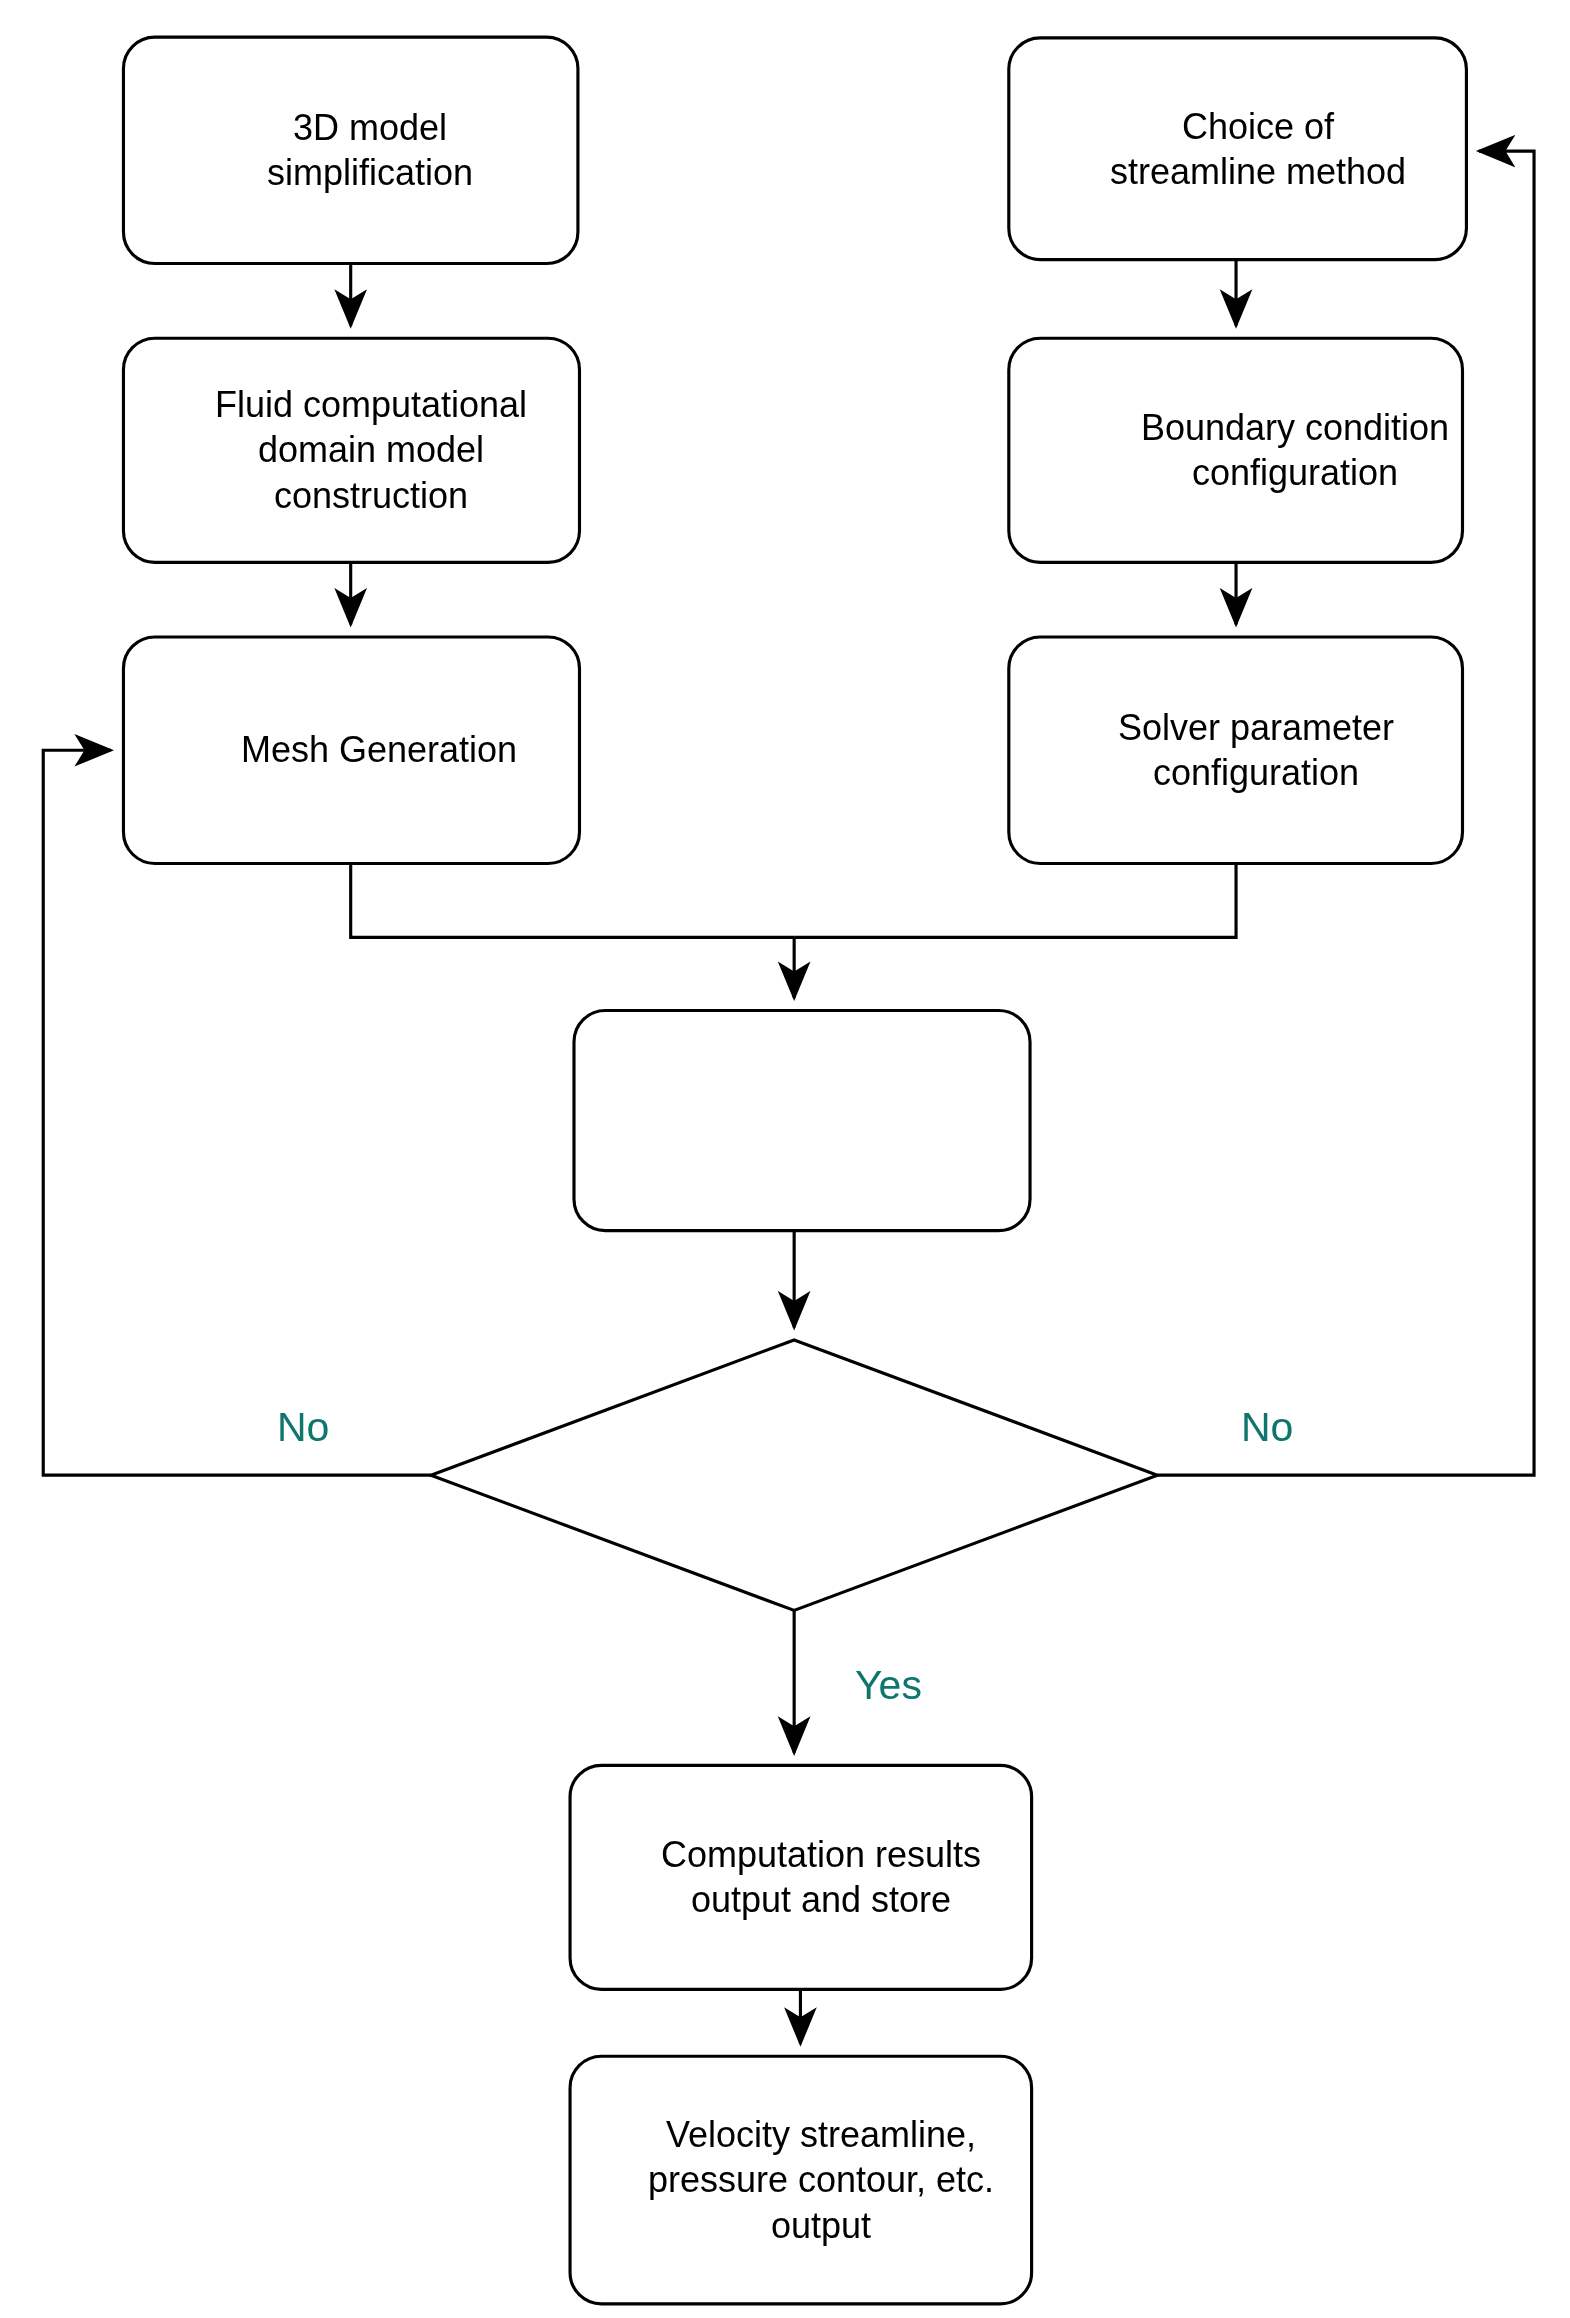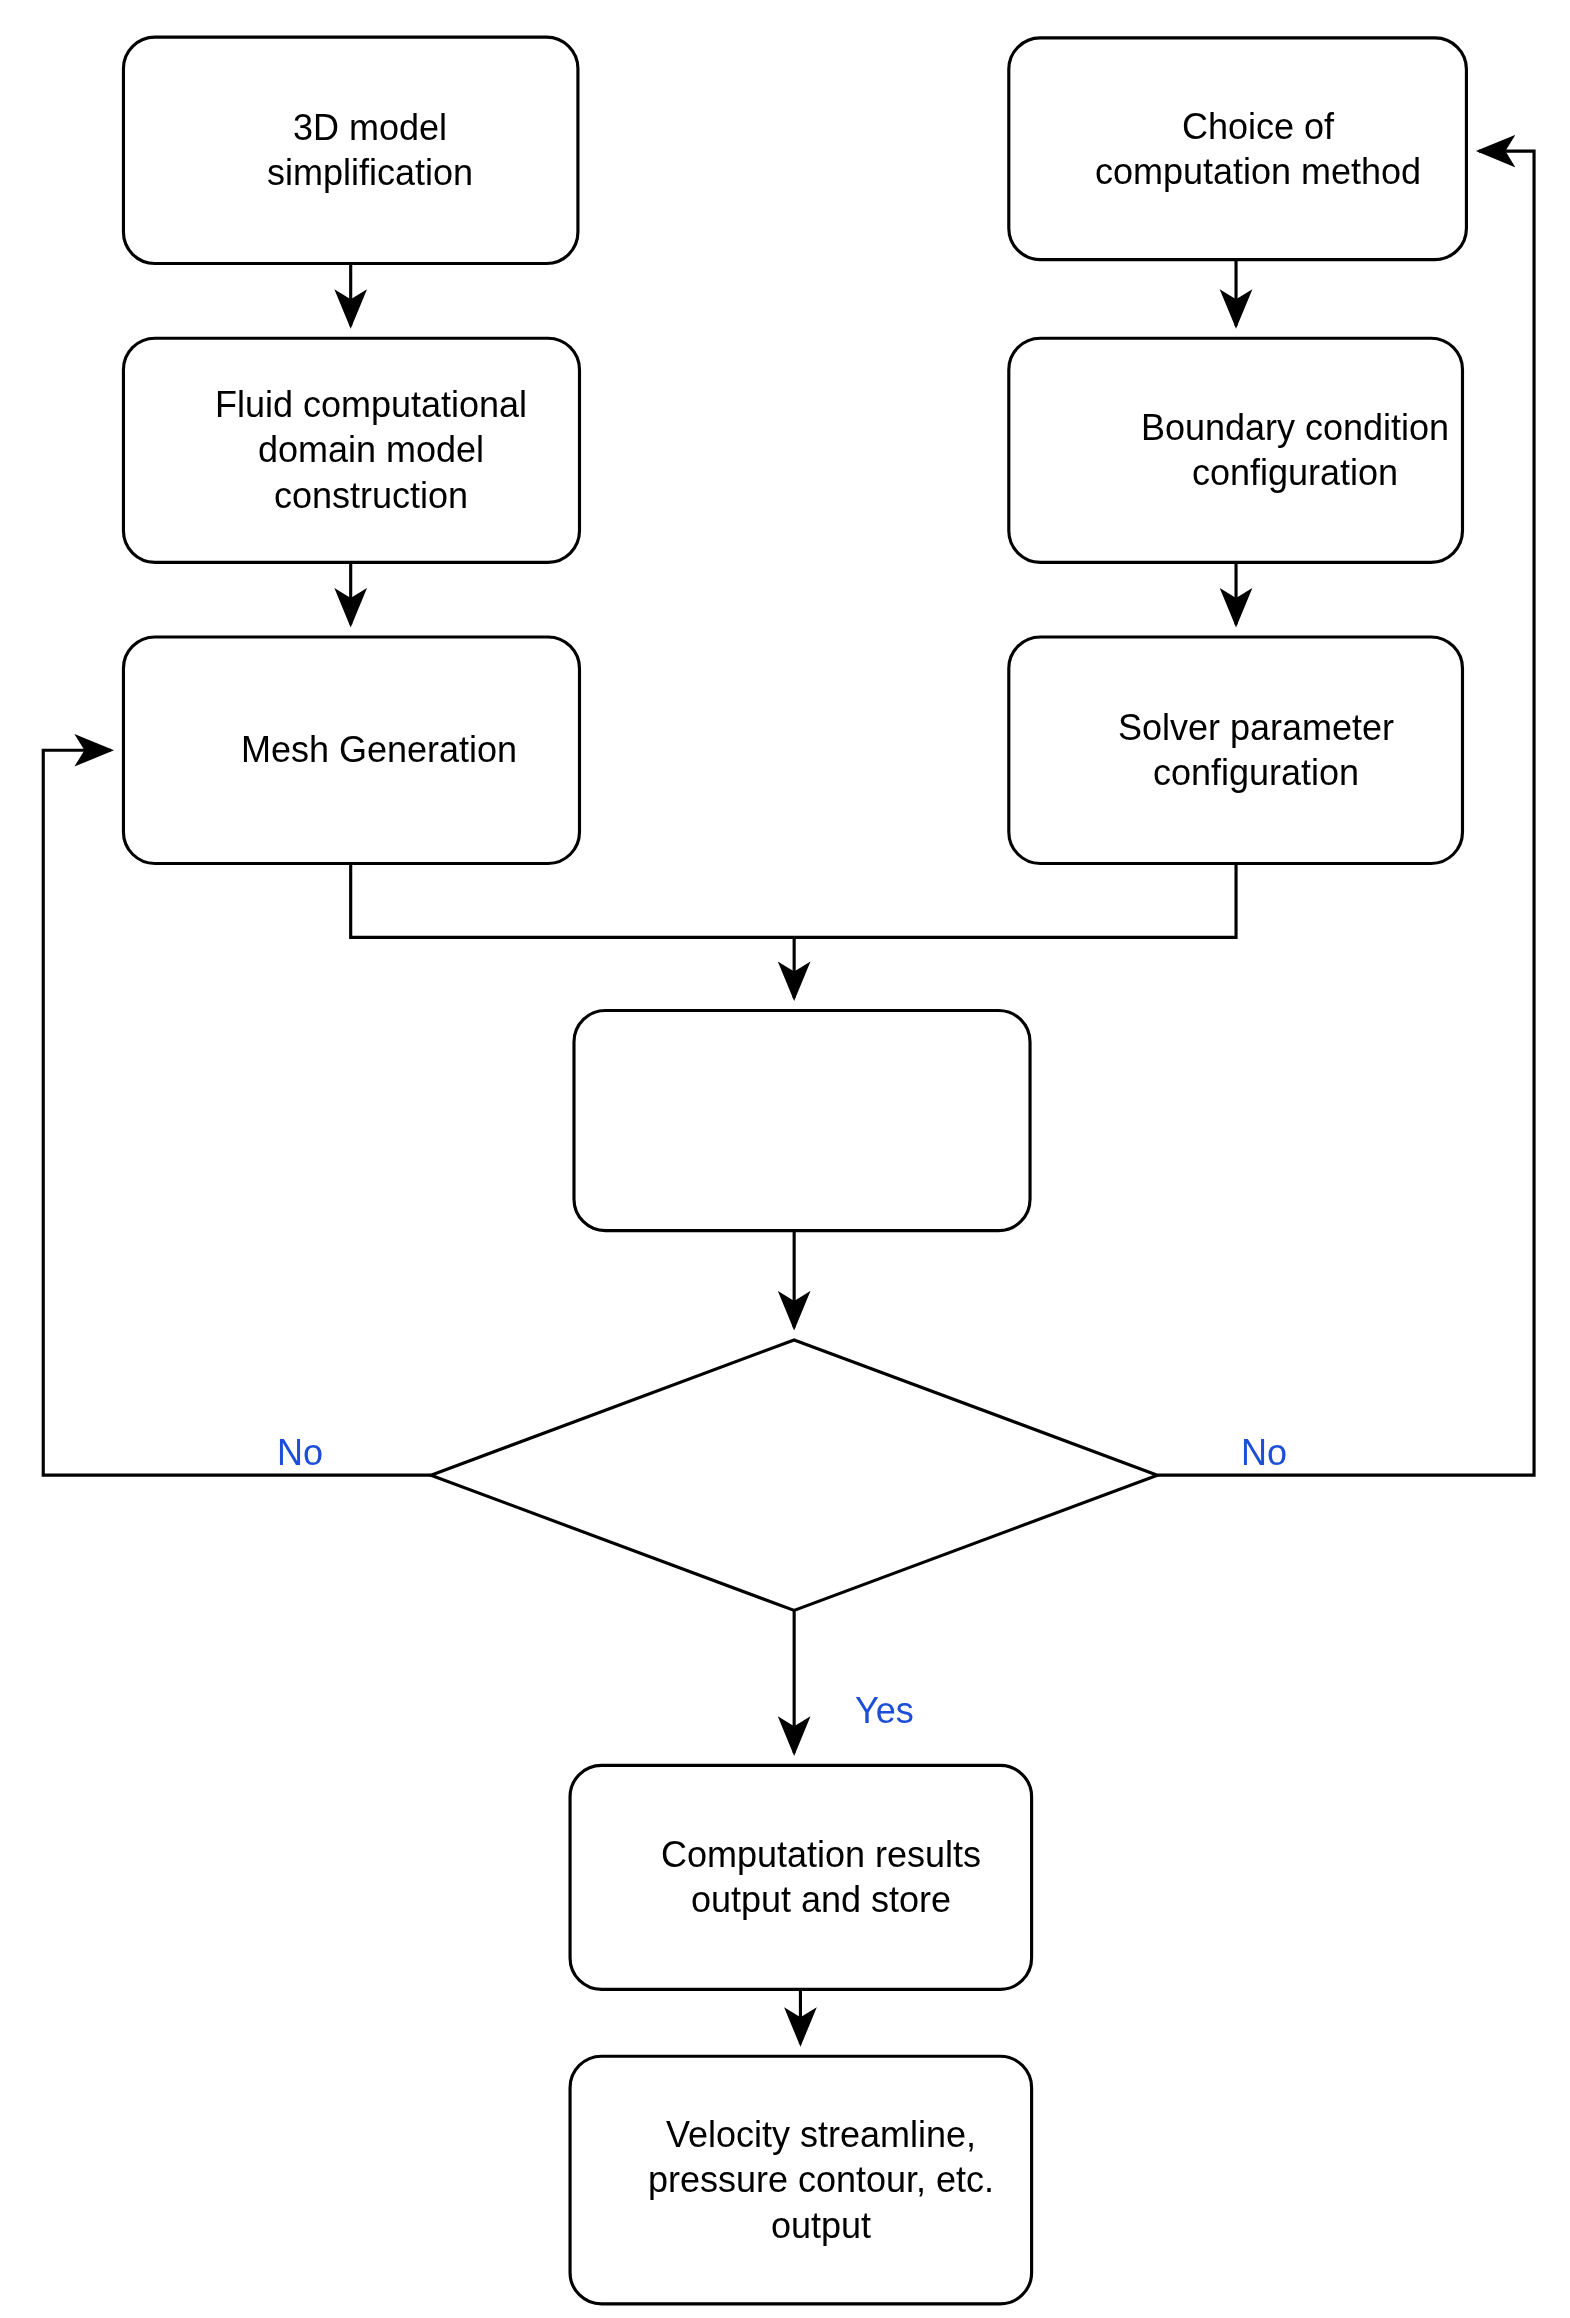--- a/index.html
+++ b/index.html
@@ -19,25 +19,24 @@
     text-align:center;
     color:#000000;
     font-size:36px;
     line-height:1.26;
     white-space:pre-line;
     pointer-events:none;
     margin-left:20px;
   }
   .edge-label{
     position:absolute;
-    color:#1d4ed8;
-    font-size:36px;
+    color:#0f766e;
+    font-size:41px;
     line-height:1;
     white-space:nowrap;
-    margin-top:28px;
   }
 </style>
 </head>
 <body>
 
 <div id="root">
 
   <svg id="flow-svg" viewBox="0 0 1998 2949">
     <defs>
       <marker id="arrowhead" markerWidth="13" markerHeight="11" refX="11.6" refY="5.5" orient="auto" markerUnits="strokeWidth">
@@ -92,21 +91,21 @@
   <div class="node-text" style="left:123px;top:37px;width:454px;height:226px;">3D model
 simplification</div>
 
   <div class="node-text" style="left:123px;top:338px;width:456px;height:224px;">Fluid computational
 domain model
 construction</div>
 
   <div class="node-text" style="left:123px;top:637px;width:456px;height:226px;padding-left:8px;">Mesh Generation</div>
 
   <div class="node-text" style="left:1009px;top:38px;width:458px;height:222px;">Choice of
-computation method</div>
+streamline method</div>
 
   <div class="node-text" style="left:1009px;top:338px;width:532px;height:224px;">Boundary condition
 configuration</div>
 
   <div class="node-text" style="left:1009px;top:637px;width:454px;height:226px;">Solver parameter
 configuration</div>
 
 
 
   <div class="node-text" style="left:570px;top:1765px;width:462px;height:224px;">Computation results

